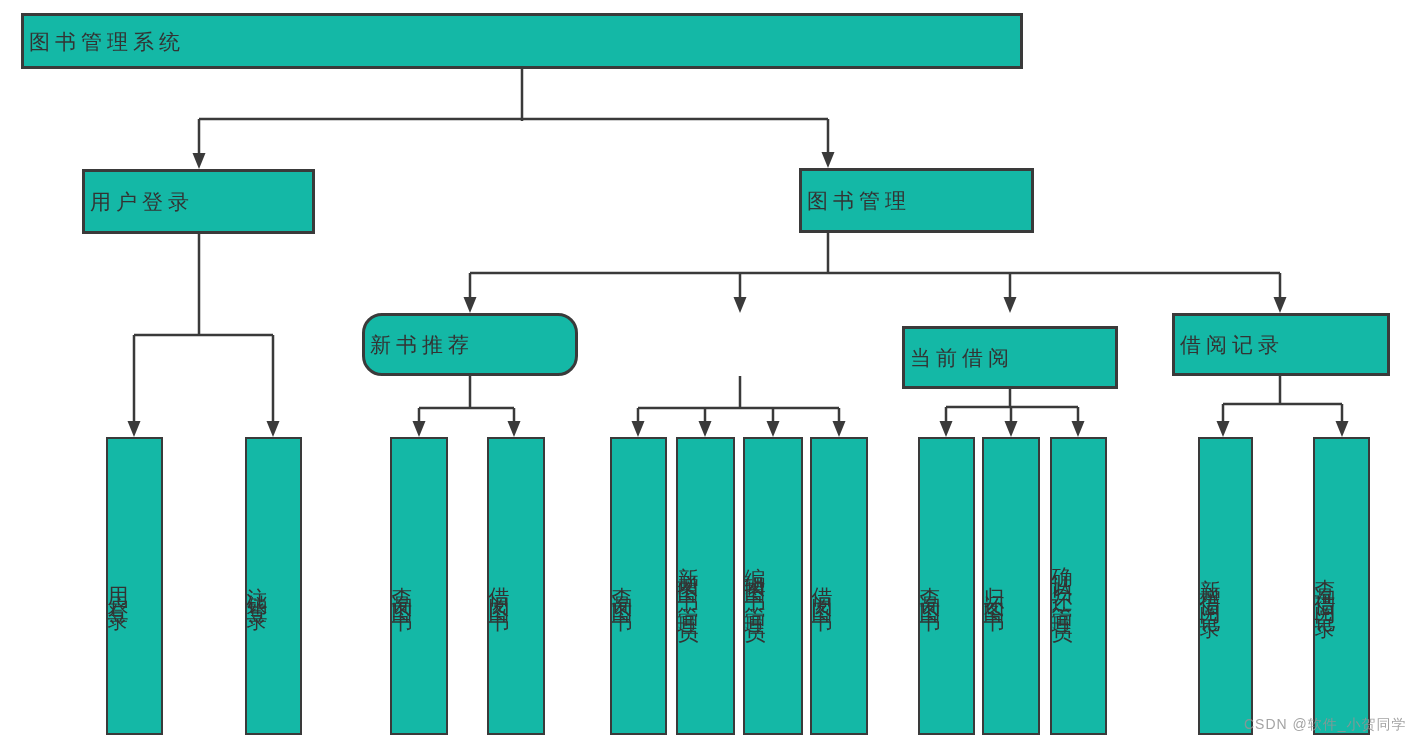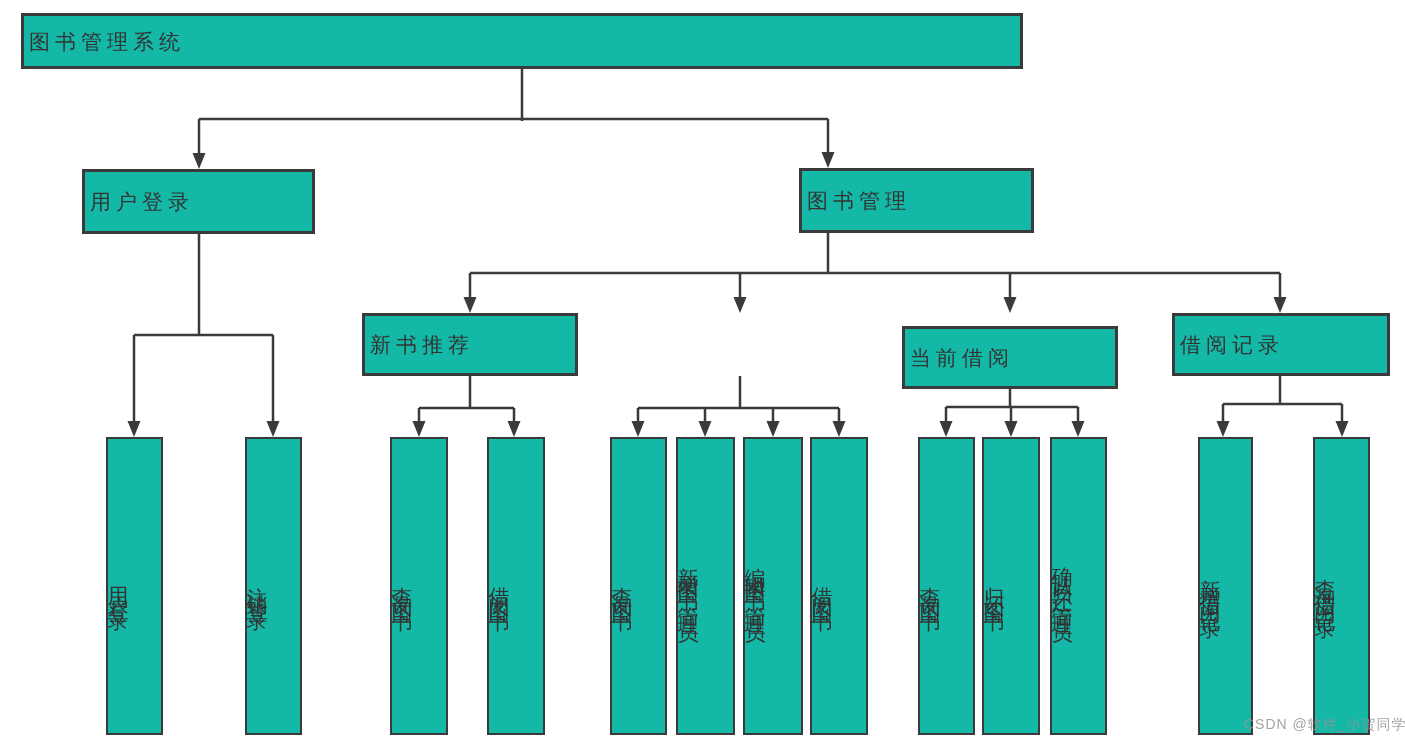--- a/index.html
+++ b/index.html
@@ -94,21 +94,21 @@
     <span class="lbl">图书管理系统</span>
   </div>
 
   <div class="box" style="left:82px;top:169px;width:233px;height:65px;">
     <span class="lbl">用户登录</span>
   </div>
   <div class="box" style="left:752px;top:168px;width:235px;height:65px;margin-left:47px;">
     <span class="lbl">图书管理</span>
   </div>
 
-  <div class="box" style="left:362px;top:313px;width:216px;height:63px;">
+  <div class="box" style="left:362px;top:313px;width:216px;height:63px;border-radius:20px;">
     <span class="lbl">新书推荐</span>
   </div>
   <div class="box" style="left:902px;top:313px;width:216px;height:63px;margin-top:13px;">
     <span class="lbl">当前借阅</span>
   </div>
   <div class="box" style="left:1172px;top:313px;width:218px;height:63px;">
     <span class="lbl">借阅记录</span>
   </div>
 
   <div class="box leaf" style="left:106px;top:437px;width:57px;height:298px;">

